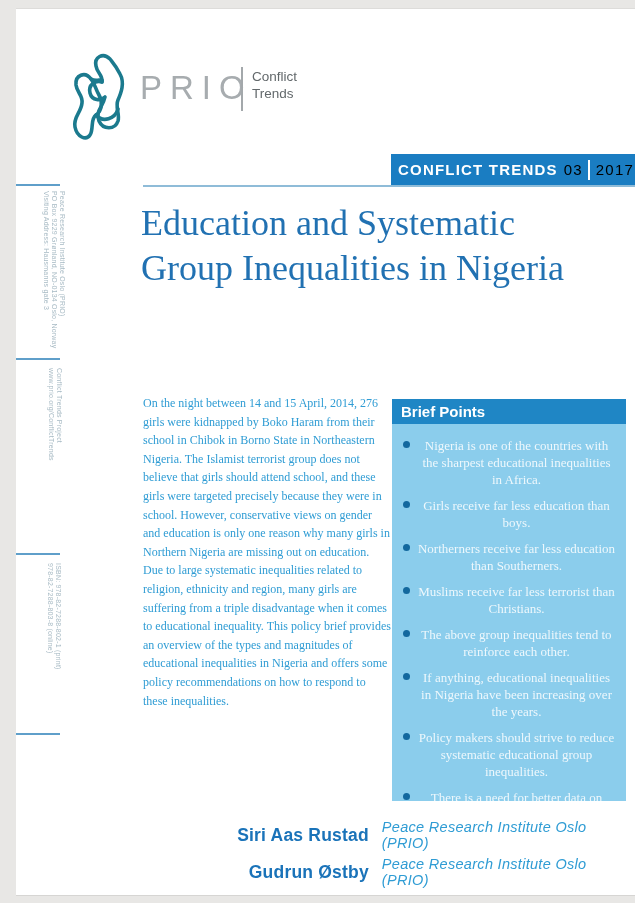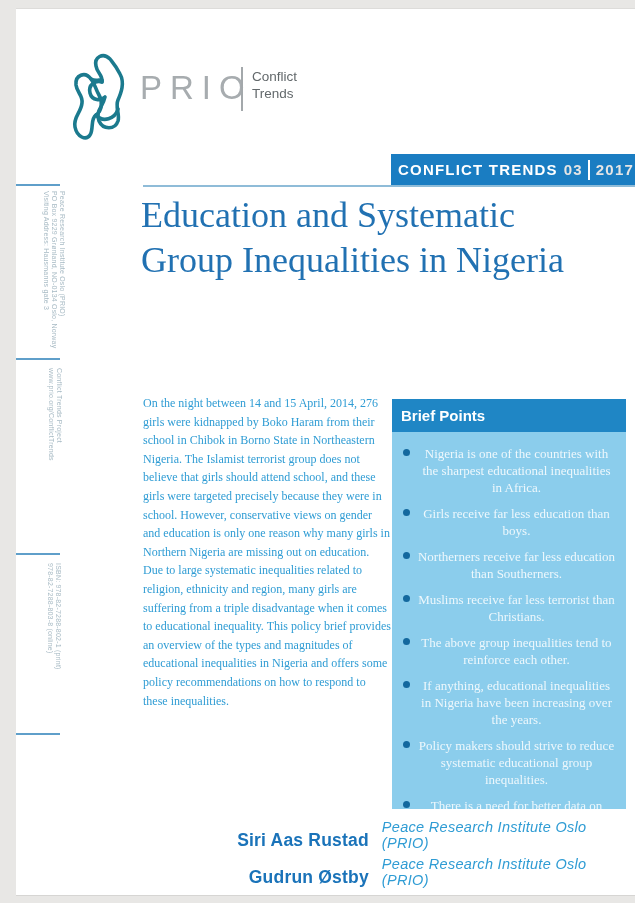--- a/index.html
+++ b/index.html
@@ -33,72 +33,72 @@
 
   
   .banner{
     position:absolute;left:375px;top:145px;width:253px;height:31px;
     background:#1a7dc2;
     display:flex;align-items:center;justify-content:flex-end;
     padding-right:10px;box-sizing:border-box;
     font-size:15px;font-weight:700;letter-spacing:1.2px;color:#ffffff;
     white-space:nowrap;
   }
-  .banner .issue,.banner .year{color:#e5e5e5;font-weight:700;margin-left:6px;}
+  .banner .issue,.banner .year{color:#000000;font-weight:400;margin-left:6px;}
   .banner .vbar{display:inline-block;width:2px;height:20px;background:#ffffff;margin-left:5px;}
   .hrule{position:absolute;left:127px;top:176px;width:501px;height:2px;background:#8fbcd8;}
 
   
   .tick{position:absolute;left:0;width:44px;height:2px;background:#5f9fca;}
   .vtext{
     position:absolute;
     writing-mode:vertical-rl;
     font-size:7px;line-height:8px;letter-spacing:0.2px;
     color:#a7bac4;white-space:nowrap;
   }
 
   
   .doc-title{
-    position:absolute;left:125px;top:184px;width:495px;
+    position:absolute;left:125px;top:192px;width:495px;
     font-family:"Liberation Serif",serif;
     font-size:36px;line-height:45px;color:#2171b2;font-weight:400;
   }
 
   
   .intro{
     position:absolute;left:127px;top:385px;width:248px;
     font-family:"Liberation Serif",serif;
     font-size:12px;line-height:18.6px;color:#2f9cd4;
   }
 
   
   .panel{position:absolute;left:376px;top:390px;width:234px;}
   .panel-header{
-    height:33px;background:#1f86c5;color:#ffffff;
+    height:25px;background:#1f86c5;color:#ffffff;
     display:flex;align-items:center;padding-left:9px;
     font-size:15px;font-weight:700;
   }
   .panel-body{
     background:#8bcdec;height:377px;box-sizing:border-box;
     padding:13px 10px 12px 9px;overflow:hidden;
   }
   .panel-body ul{list-style:none;margin:0;padding:0;text-align:center;}
   .panel-body li{
     display:flex;margin-bottom:9px;
     font-family:"Liberation Serif",serif;
     font-size:13px;line-height:17px;color:rgba(255,255,255,0.85);
   }
   .dot{
     flex:none;width:7px;height:7px;border-radius:50%;
     background:#13689e;margin:4px 7px 0 2px;
   }
 
   
   .authors{position:absolute;left:120px;top:810px;width:492px;}
-  .author-row{display:flex;align-items:flex-end;margin-bottom:5px;}
+  .author-row{display:flex;align-items:center;margin-bottom:5px;}
   .author-name{
     width:242px;text-align:right;
     font-size:17.5px;font-weight:700;color:#1a73b9;letter-spacing:0.2px;
   }
   .author-affil{
     margin-left:13px;font-style:italic;
     font-size:14.5px;color:#2f9cd4;letter-spacing:0.3px;
   }
 </style>
 </head>

